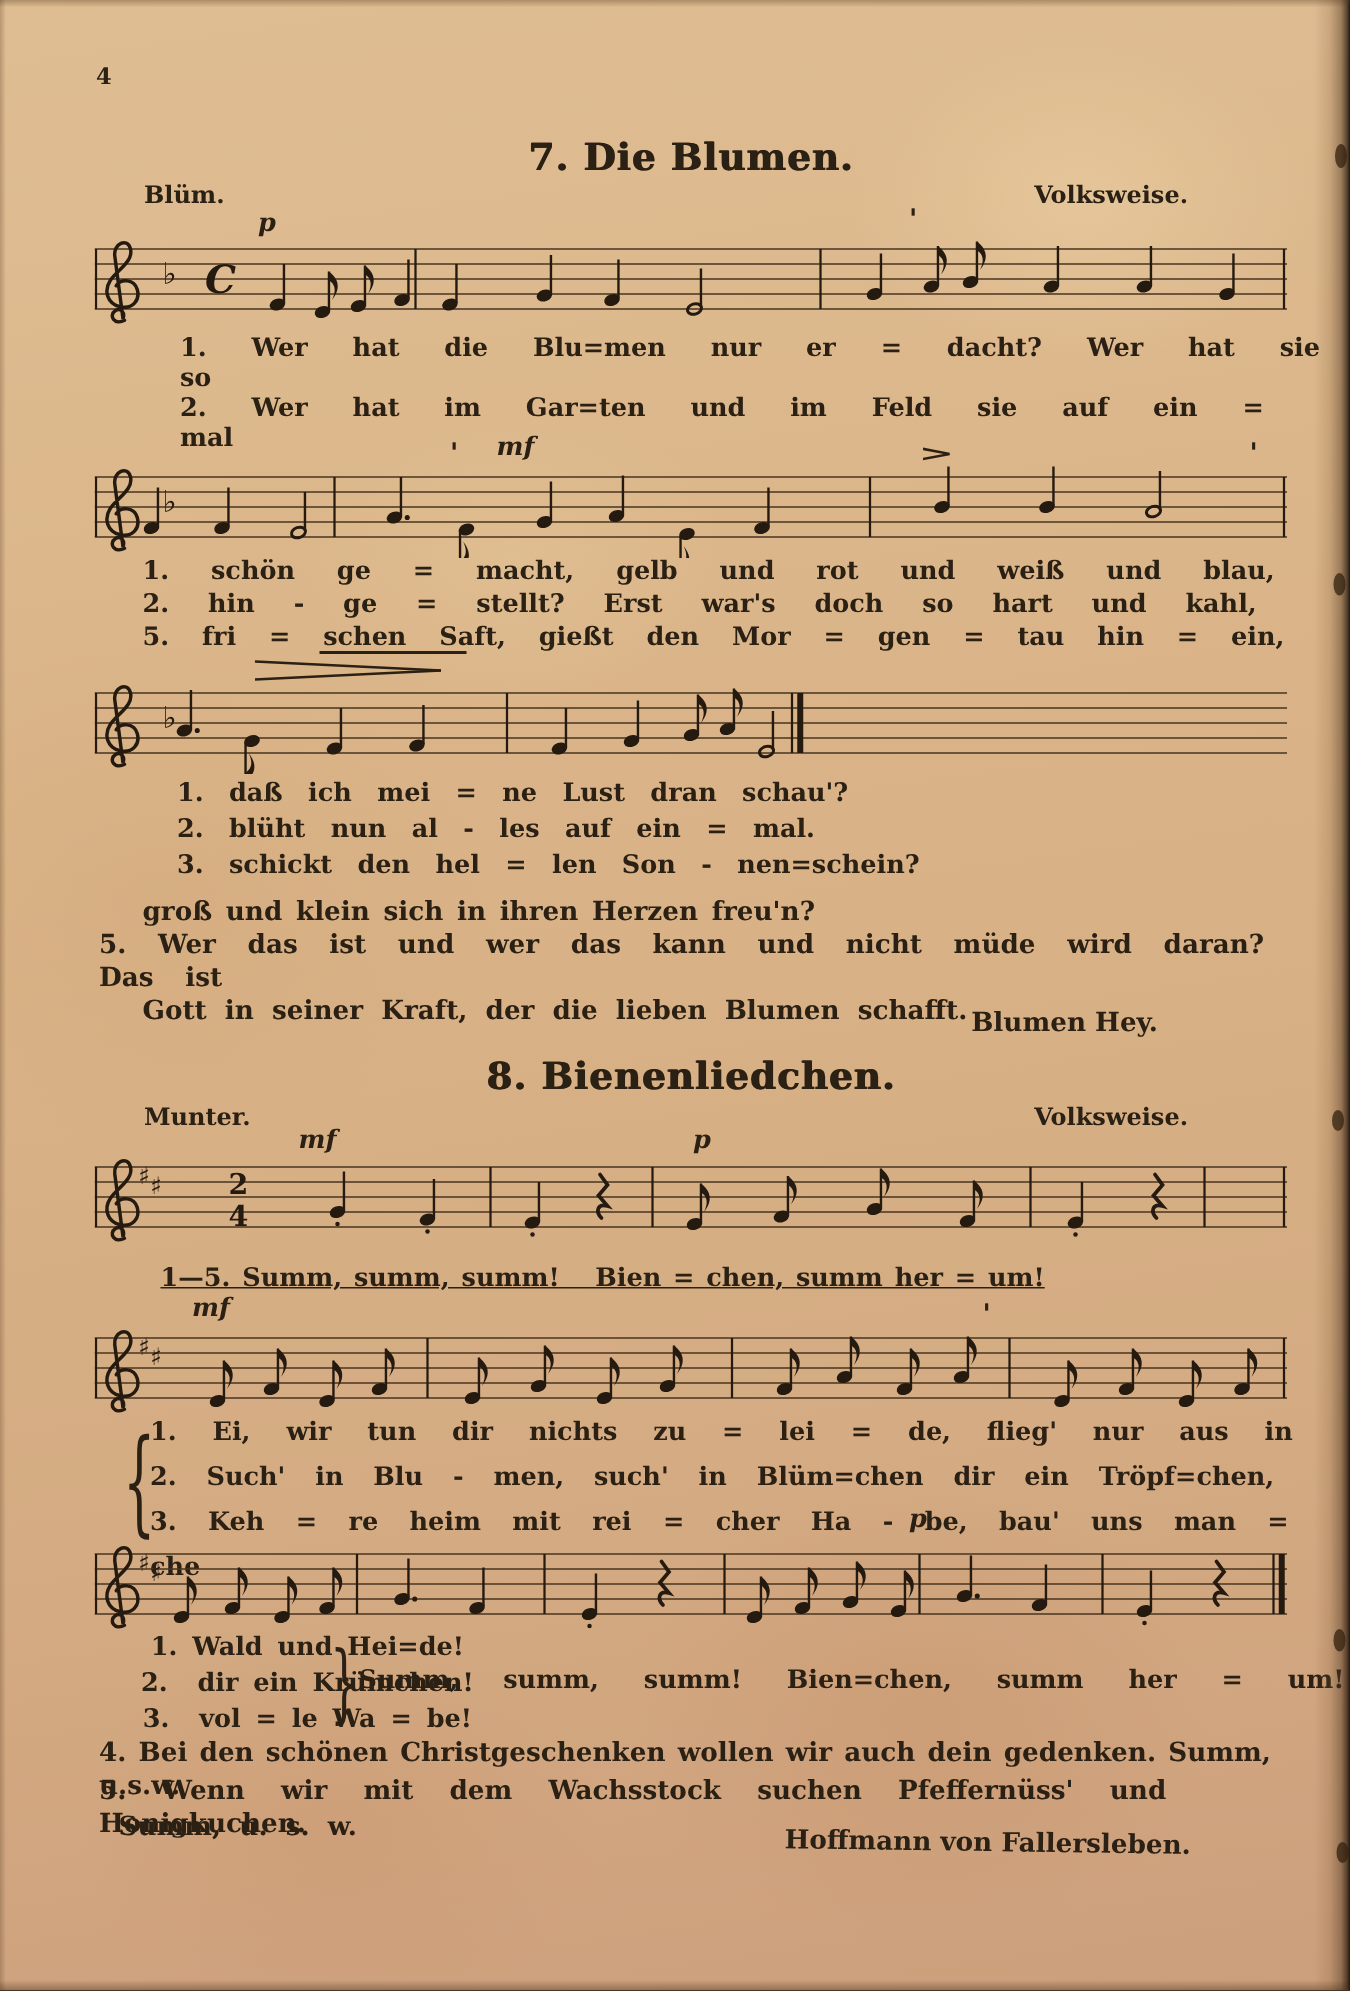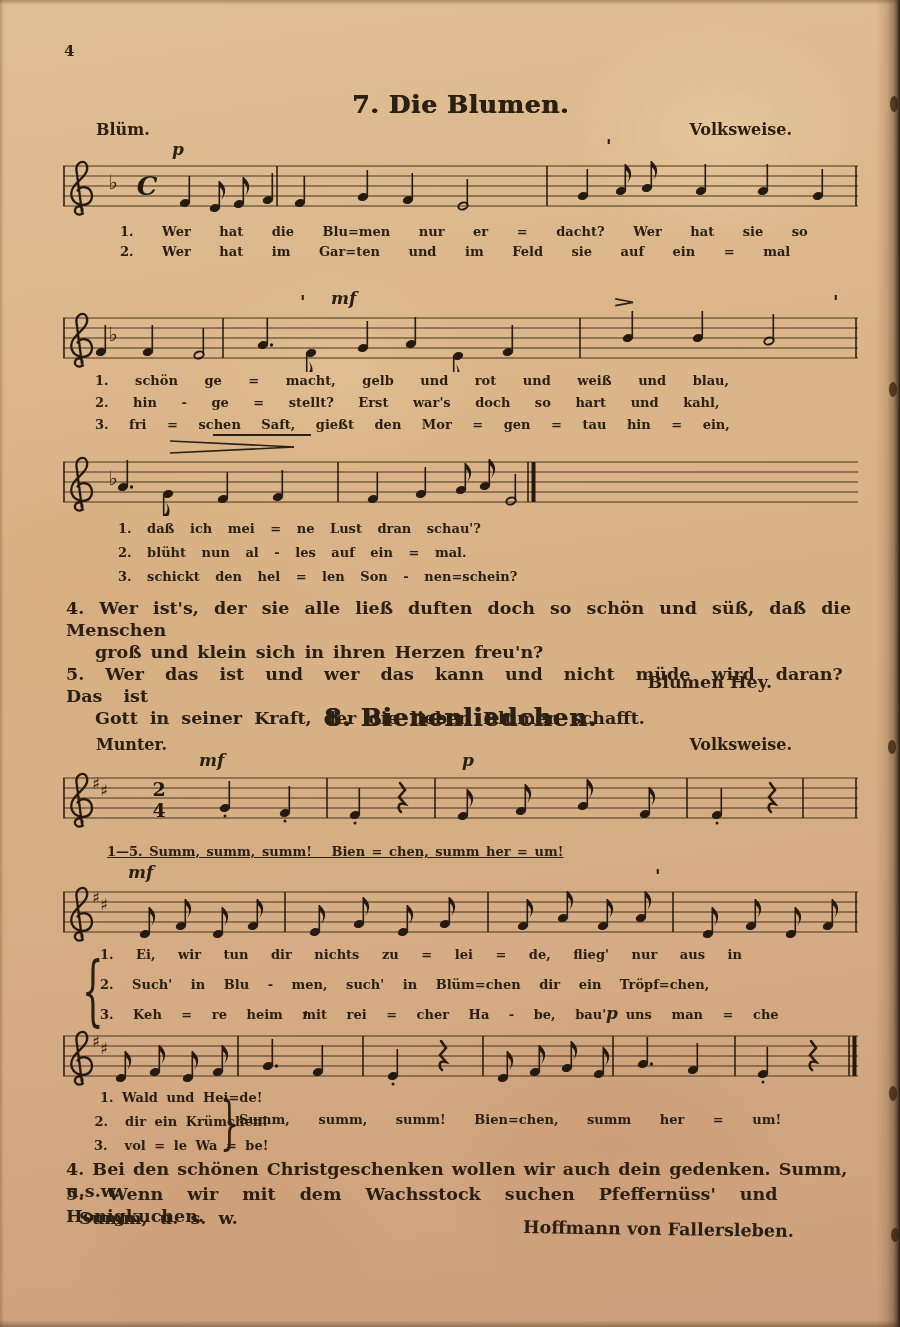--- a/index.html
+++ b/index.html
@@ -9,21 +9,21 @@
       radial-gradient(220px 160px at 80% 10%, rgba(235,208,163,.55), transparent 70%),
       radial-gradient(320px 240px at 12% 45%, rgba(206,162,116,.30), transparent 70%),
       radial-gradient(280px 220px at 68% 86%, rgba(197,146,108,.38), transparent 70%),
       radial-gradient(200px 150px at 38% 28%, rgba(228,199,152,.45), transparent 70%),
       radial-gradient(240px 180px at 25% 92%, rgba(203,151,113,.40), transparent 72%),
       linear-gradient(172deg,#dfbd93 0%,#dab488 38%,#d4ab82 72%,#cc9f7c 100%);}
   .abs{position:absolute;}
   .txt{font-weight:700;color:#2b2014;white-space:pre-wrap;}
   .title{font-size:25px;letter-spacing:.6px;text-shadow:.7px 0 0 #2b2014;}
   .small{font-size:16px;}
-  .lyr{font-size:13px;line-height:20px;}
+  .lyr{font-size:17px;line-height:20px;}
   .vrs{font-size:17.5px;line-height:22px;}
   .dyn{font-style:italic;font-weight:700;font-size:17px;color:#2b2014;}
   .breath{font-weight:700;font-size:18px;color:#2b2014;}
   .accent{font-weight:700;font-size:15px;color:#2b2014;display:inline-block;transform:scaleX(1.9);}
   .brace{font-weight:400;color:#2b2014;display:inline-block;transform-origin:center top;}
   .row{white-space:pre-wrap;}
   .edge-right{left:876px;top:0;width:24px;height:1327px;
     background:linear-gradient(90deg,rgba(120,85,50,0) 0%,rgba(120,85,50,.22) 45%,rgba(78,52,30,.45) 75%,rgba(44,28,16,.75) 92%,#221509 100%);}
   .edge-top{left:0;top:0;width:900px;height:5px;background:linear-gradient(180deg,rgba(80,52,28,.35),rgba(80,52,28,0));}
   .edge-left{left:0;top:0;width:4px;height:1327px;background:linear-gradient(90deg,rgba(80,52,28,.28),rgba(80,52,28,0));}
@@ -140,21 +140,21 @@
       <line x1="569.3" y1="29" x2="569.3" y2="3" stroke="#241a10" stroke-width="1.6"></line>
       <ellipse cx="635" cy="30" rx="4.8" ry="3.4" transform="rotate(-18 635 30)" fill="#241a10" stroke="#241a10" stroke-width="1"></ellipse>
       <line x1="639.3" y1="29" x2="639.3" y2="3" stroke="#241a10" stroke-width="1.6"></line>
       <ellipse cx="706" cy="33" rx="4.8" ry="3.4" transform="rotate(-18 706 33)" fill="none" stroke="#241a10" stroke-width="2"></ellipse>
       <line x1="710.3" y1="32" x2="710.3" y2="6" stroke="#241a10" stroke-width="1.6"></line>
     </svg>
 
   <div class="abs" style="left:95px;top:370px;">
     <div class="txt lyr row" style="word-spacing:22px;line-height:22px;">1. schön ge = macht, gelb und rot und weiß und blau,</div>
     <div class="txt lyr row" style="word-spacing:20px;line-height:22px;">2. hin - ge = stellt? Erst war's doch so hart und kahl,</div>
-    <div class="txt lyr row" style="word-spacing:16px;line-height:22px;">3. fri = schen Saft, gießt den Mor = gen = tau hin = ein,</div>
+    <div class="txt lyr row" style="word-spacing:16px;line-height:22px;">5. fri = schen Saft, gießt den Mor = gen = tau hin = ein,</div>
   </div>
 
   <div class="abs rule" style="left:213px;top:434px;width:98px;height:2px;"></div>
   <svg class="abs" style="left:168px;top:440px;" width="130" height="14">
     <line x1="2" y1="1" x2="126" y2="7" stroke="#2b2014" stroke-width="1.6"></line>
     <line x1="2" y1="13" x2="126" y2="7" stroke="#2b2014" stroke-width="1.6"></line>
   </svg>
 
   <svg id="s73" class="staff abs" style="left:63px;top:452px;" width="795" height="64" viewBox="0 0 795 64">
       <line x1="0" y1="10" x2="795" y2="10" stroke="#473520" stroke-width="1.1"></line>
@@ -192,21 +192,20 @@
       <line x1="452.3" y1="48" x2="452.3" y2="22" stroke="#241a10" stroke-width="1.6"></line>
     </svg>
 
   <div class="abs" style="left:118px;top:517px;">
     <div class="txt lyr row" style="word-spacing:11px;line-height:24px;">1. daß ich mei = ne Lust dran schau'?</div>
     <div class="txt lyr row" style="word-spacing:11px;line-height:24px;">2. blüht nun al - les auf ein = mal.</div>
     <div class="txt lyr row" style="word-spacing:11px;line-height:24px;">3. schickt den hel = len Son - nen=schein?</div>
   </div>
 
   <div class="abs" style="left:66px;top:597px;">
-    <div class="txt vrs row" style="word-spacing:9px;">4. Wer ist's, der sie alle ließ duften doch so schön und süß, daß die Menschen</div>
     <div class="txt vrs row" style="padding-left:29px;word-spacing:3px;">groß und klein sich in ihren Herzen freu'n?</div>
     <div class="txt vrs row" style="word-spacing:15px;">5. Wer das ist und wer das kann und nicht müde wird daran? Das ist</div>
     <div class="txt vrs row" style="padding-left:29px;word-spacing:6px;">Gott in seiner Kraft, der die lieben Blumen schafft.</div>
   </div>
 
   <div class="abs txt" style="right:128px;top:672px;font-size:17.5px;">Blumen Hey.</div>
 
   <div class="abs txt title" style="left:63px;top:703px;width:795px;text-align:center;">8. Bienenliedchen.</div>
   <div class="abs txt small" style="left:96px;top:735px;">Munter.</div>
   <div class="abs txt small" style="right:108px;top:735px;">Volksweise.</div>

